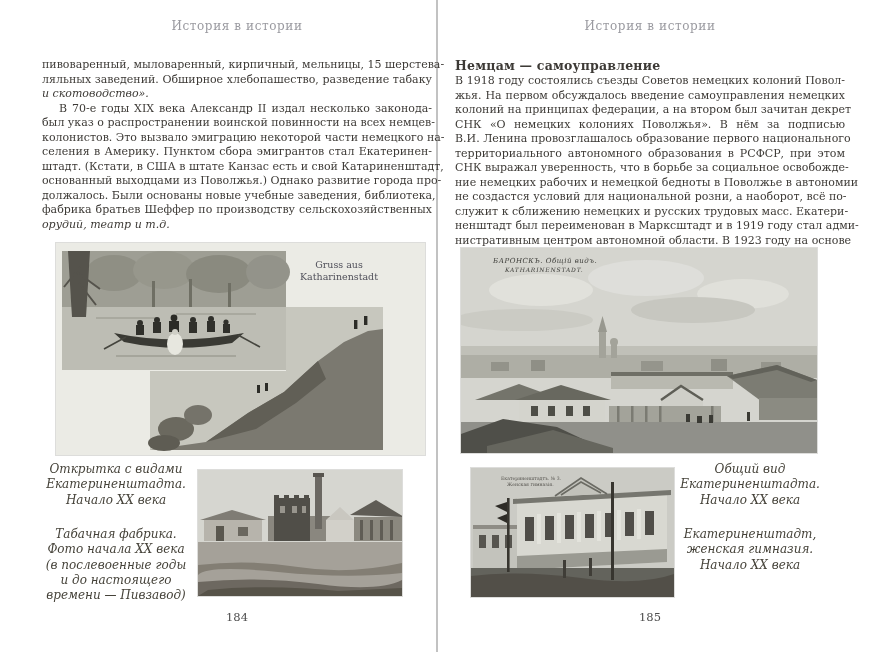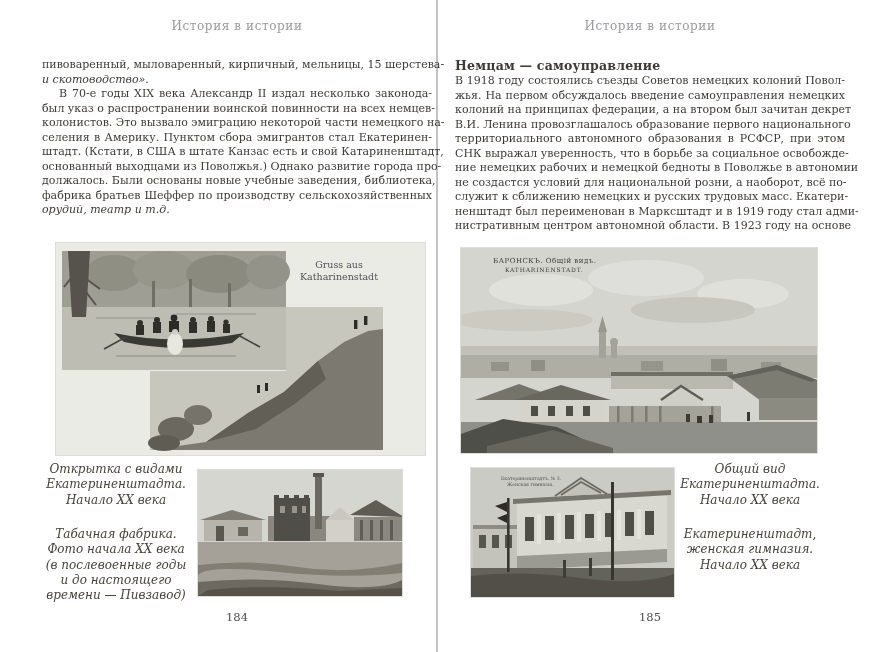--- a/index.html
+++ b/index.html
@@ -30,20 +30,21 @@
 <body>
 
 <div class="abs divider" style="left:436px; top:0; height:652px;"></div>
 
 <div>
 
   <div class="abs header" style="left:42px; top:19px; width:390px;">История в истории</div>
 
   <div class="abs bodytext" style="left:42px; top:58px;">
       <div class="tline">пивоваренный, мыловаренный, кирпичный, мельницы, 15 шерстева-</div>
+      <div class="tline">ляльных заведений. Обширное хлебопашество, разведение табаку</div>
       <div class="tline end">и скотоводство».</div>
       <div class="tline indent">В 70-е годы XIX века Александр II издал несколько законода-</div>
       <div class="tline">был указ о распространении воинской повинности на всех немцев-</div>
       <div class="tline">колонистов. Это вызвало эмиграцию некоторой части немецкого на-</div>
       <div class="tline">селения в Америку. Пунктом сбора эмигрантов стал Екатеринен-</div>
       <div class="tline">штадт. (Кстати, в США в штате Канзас есть и свой Катариненштадт,</div>
       <div class="tline">основанный выходцами из Поволжья.) Однако развитие города про-</div>
       <div class="tline">должалось. Были основаны новые учебные заведения, библиотека,</div>
       <div class="tline">фабрика братьев Шеффер по производству сельскохозяйственных</div>
       <div class="tline end">орудий, театр и т.д.</div>
@@ -155,31 +156,32 @@
 <div>
 
   <div class="abs header" style="left:455px; top:19px; width:390px;">История в истории</div>
 
   <div class="abs heading" style="left:455px; top:58px; width:390px;">Немцам — самоуправление</div>
 
   <div class="abs bodytext" style="left:455px; top:74px;">
       <div class="tline">В 1918 году состоялись съезды Советов немецких колоний Повол-</div>
       <div class="tline">жья. На первом обсуждалось введение самоуправления немецких</div>
       <div class="tline">колоний на принципах федерации, а на втором был зачитан декрет</div>
+      <div class="tline">СНК «О немецких колониях Поволжья». В нём за подписью</div>
       <div class="tline">В.И. Ленина провозглашалось образование первого национального</div>
       <div class="tline">территориального автономного образования в РСФСР, при этом</div>
       <div class="tline">СНК выражал уверенность, что в борьбе за социальное освобожде-</div>
       <div class="tline">ние немецких рабочих и немецкой бедноты в Поволжье в автономии</div>
       <div class="tline">не создастся условий для национальной розни, а наоборот, всё по-</div>
       <div class="tline">служит к сближению немецких и русских трудовых масс. Екатери-</div>
       <div class="tline">ненштадт был переименован в Марксштадт и в 1919 году стал адми-</div>
       <div class="tline">нистративным центром автономной области. В 1923 году на основе</div>
     </div>
 
-  <div class="abs photo photo-frame" style="left:461px; top:248px;">
+  <div class="abs photo photo-frame" style="left:461px; top:248px;font-style:italic;">
     <svg width="356" height="205" viewBox="0 0 356 205">
       <rect width="356" height="205" fill="#d5d5cf"></rect>
       <ellipse cx="80" cy="42" rx="52" ry="16" fill="#e1e1db"></ellipse>
       <ellipse cx="185" cy="30" rx="58" ry="18" fill="#dededa"></ellipse>
       <ellipse cx="282" cy="46" rx="46" ry="15" fill="#e0e0da"></ellipse>
       <ellipse cx="232" cy="62" rx="62" ry="13" fill="#c7c7c0"></ellipse>
       <ellipse cx="62" cy="72" rx="70" ry="11" fill="#cbcbc4"></ellipse>
       <rect x="0" y="98" width="356" height="11" fill="#c0c0b8"></rect>
       <rect x="0" y="107" width="356" height="23" fill="#aeaea5"></rect>
       <rect x="30" y="114" width="18" height="9" fill="#93938a"></rect>

